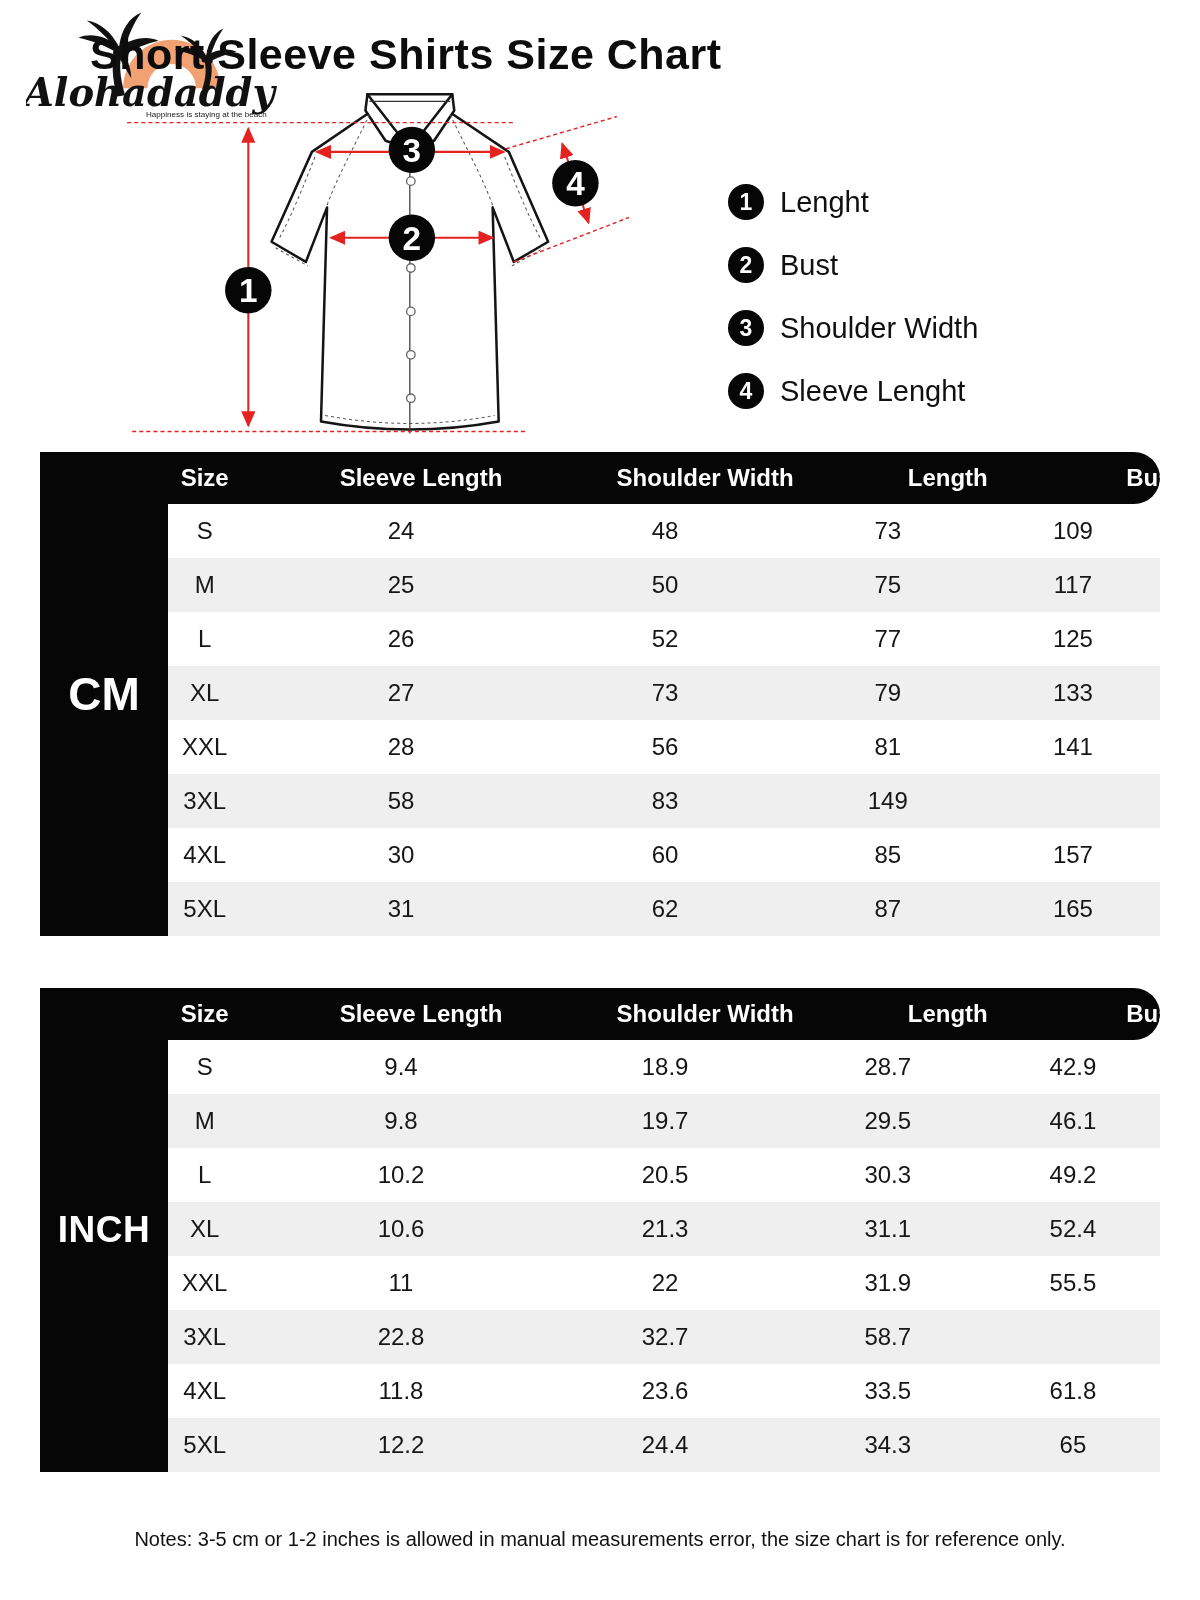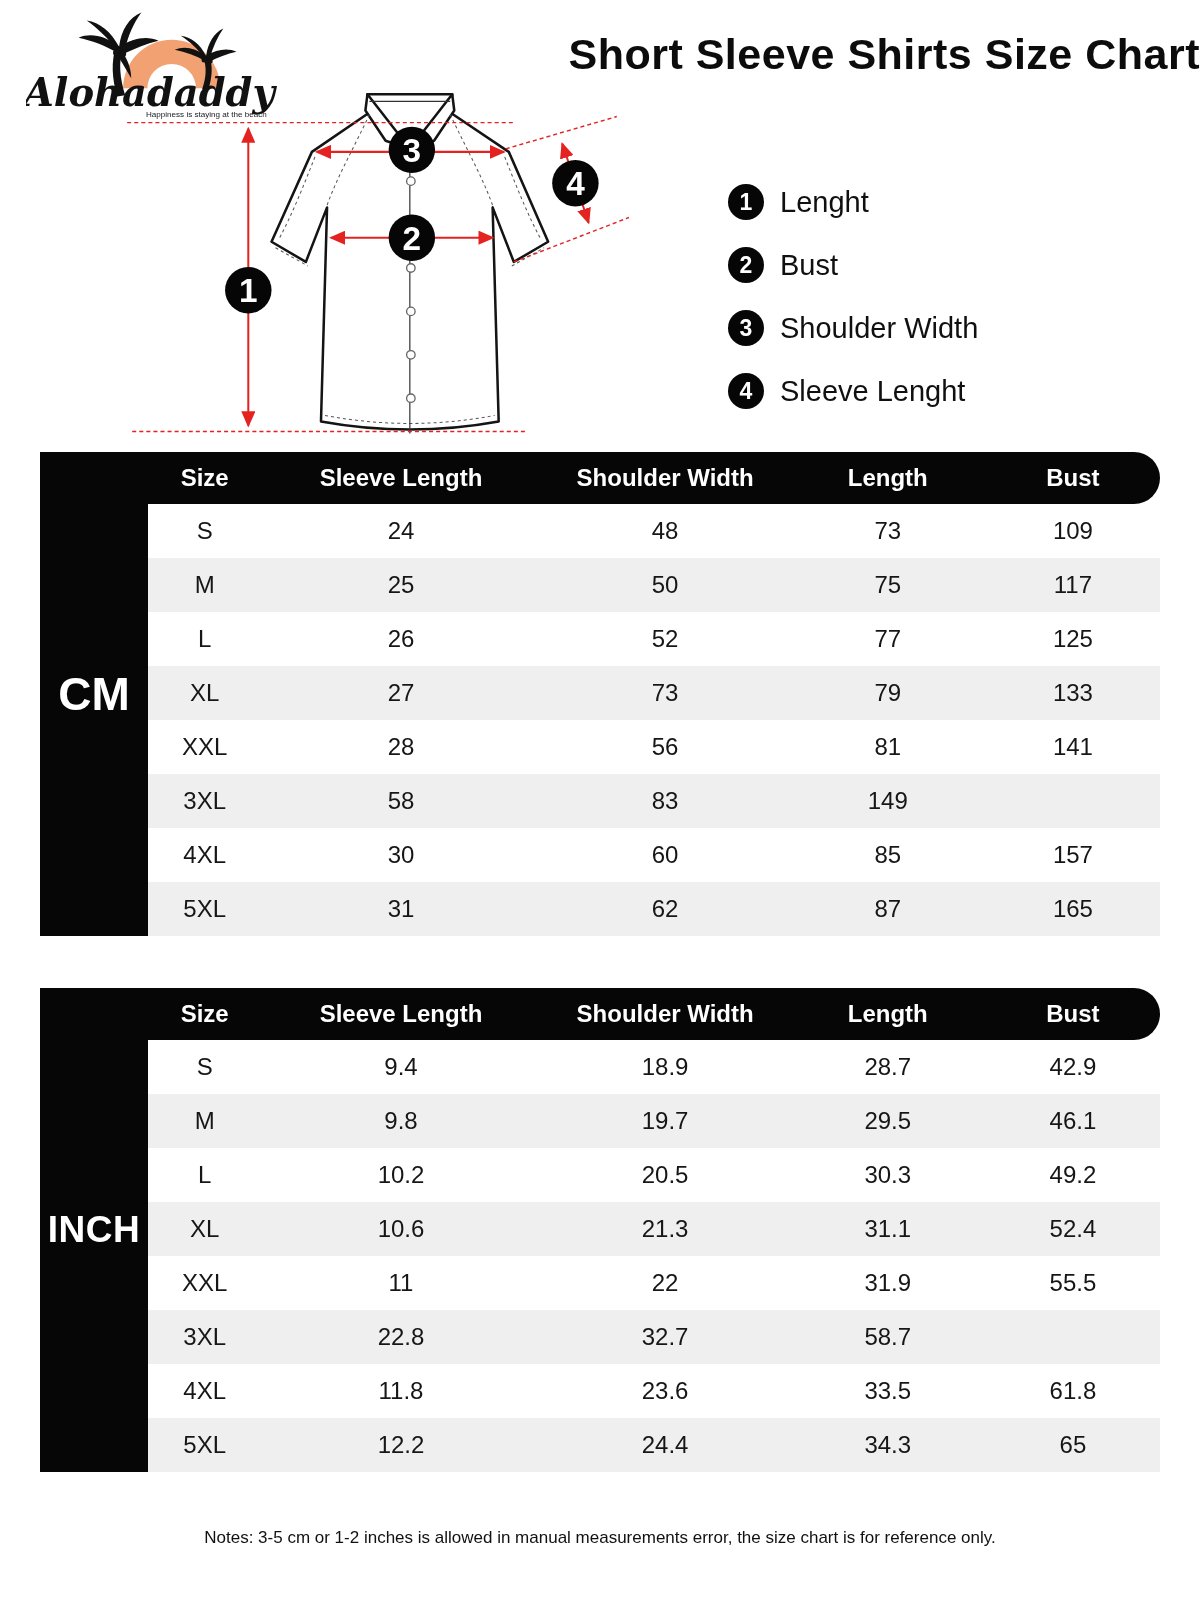--- a/index.html
+++ b/index.html
@@ -12,22 +12,22 @@
   html,body{margin:0;padding:0;background:#fff;}
   .page{position:relative;width:1200px;height:1600px;background:#fff;overflow:hidden;
         font-family:"Liberation Sans", sans-serif;color:var(--ink);}
 
   
   .brand-logo{position:absolute;left:26px;top:8px;width:258px;height:112px;}
   .logo-arch{fill:var(--orange);}
   .logo-ink{fill:#111;}
   .logo-script{font-family:"DejaVu Serif", serif;font-style:italic;font-weight:bold;font-size:38px;fill:#111;}
   .logo-tag{font-family:"Liberation Sans", sans-serif;font-size:8px;fill:#222;}
-  .page-title{position:absolute;top:30px;left:0;width:100%;box-sizing:border-box;
-              text-align:right;font-size:43px;font-weight:bold;color:#0c0c0c;letter-spacing:.5px;}
+  .page-title{position:absolute;top:30px;left:0;width:100%;box-sizing:border-box;padding-left:90px;
+              text-align:left;font-size:43px;font-weight:bold;color:#0c0c0c;letter-spacing:.5px;}
 
   
   .diagram{position:absolute;left:0;top:88px;width:1200px;height:370px;}
   .shirt-svg{position:absolute;left:112px;top:0;width:525px;height:364px;}
   .outline{fill:#fff;stroke:#141414;stroke-width:2.5;stroke-linejoin:round;}
   .detail{fill:none;stroke:#333;stroke-width:1.2;}
   .seam{fill:none;stroke:#555;stroke-width:1;stroke-dasharray:3,3;}
   .btn{fill:#fff;stroke:#666;stroke-width:1.3;}
   .redline{stroke:var(--red);stroke-width:2;fill:none;}
   .reddash{stroke:var(--red);stroke-width:1.4;fill:none;stroke-dasharray:4,3;}
@@ -38,34 +38,34 @@
   .legend{position:absolute;left:728px;top:96px;display:flex;flex-direction:column;gap:27px;}
   .legend-item{display:flex;align-items:center;gap:16px;}
   .legend-num{width:36px;height:36px;border-radius:50%;background:var(--black);color:#fff;
               display:flex;align-items:center;justify-content:center;font-size:23px;font-weight:bold;flex:0 0 36px;}
   .legend-label{font-size:29px;color:#101010;}
 
   
   .size-table{position:absolute;left:40px;width:1120px;}
   .size-table.cm{top:452px;}
   .size-table.inch{top:988px;}
-  .unit-band{position:absolute;left:0;top:0;width:108px;height:100%;background:var(--black);
+  .unit-band{position:absolute;left:0;top:0;width:128px;height:100%;background:var(--black);
              color:#fff;display:flex;align-items:center;justify-content:center;font-weight:bold;}
   .cm .unit-band{font-size:46px;}
   .inch .unit-band{font-size:37px;letter-spacing:.5px;}
   .t-head{margin-left:108px;height:52px;background:var(--black);border-radius:0 26px 26px 0;
-          display:grid;grid-template-columns:11.2% 27.6% 24.6% 19.4% 17.2%;align-items:center;}
+          display:grid;grid-template-columns:11.2% 27.6% 24.6% 19.4% 17.2%;align-items:center;gap:20px;}
   .th{text-align:center;color:#fff;font-weight:bold;font-size:24px;}
   .t-body{margin-left:108px;}
   .tr{display:grid;grid-template-columns:11.2% 27.6% 24.6% 19.4% 17.2%;height:54px;align-items:center;background:#fff;}
   .tr.alt{background:var(--row-alt);}
   .td{text-align:center;font-size:24px;color:var(--ink);}
 
   
-  .notes{position:absolute;top:1528px;left:0;width:100%;text-align:center;font-size:17px;color:#111;}
+  .notes{position:absolute;top:1528px;left:0;width:100%;text-align:center;font-size:20px;color:#111;}
 </style>
 </head>
 <body>
 
 <div class="page">
 
   <svg class="brand-logo" viewBox="0 0 255 108" aria-hidden="true">
     <path class="logo-arch" d="M96,78 A48,48 0 0 1 192,78 L168,78 A24,24 0 0 0 120,78 Z"></path>
     <g class="logo-ink">
       <path d="M90,86 C85,68 84,52 89,36 L96,38 C91,53 93,68 98,85 Z"></path>

